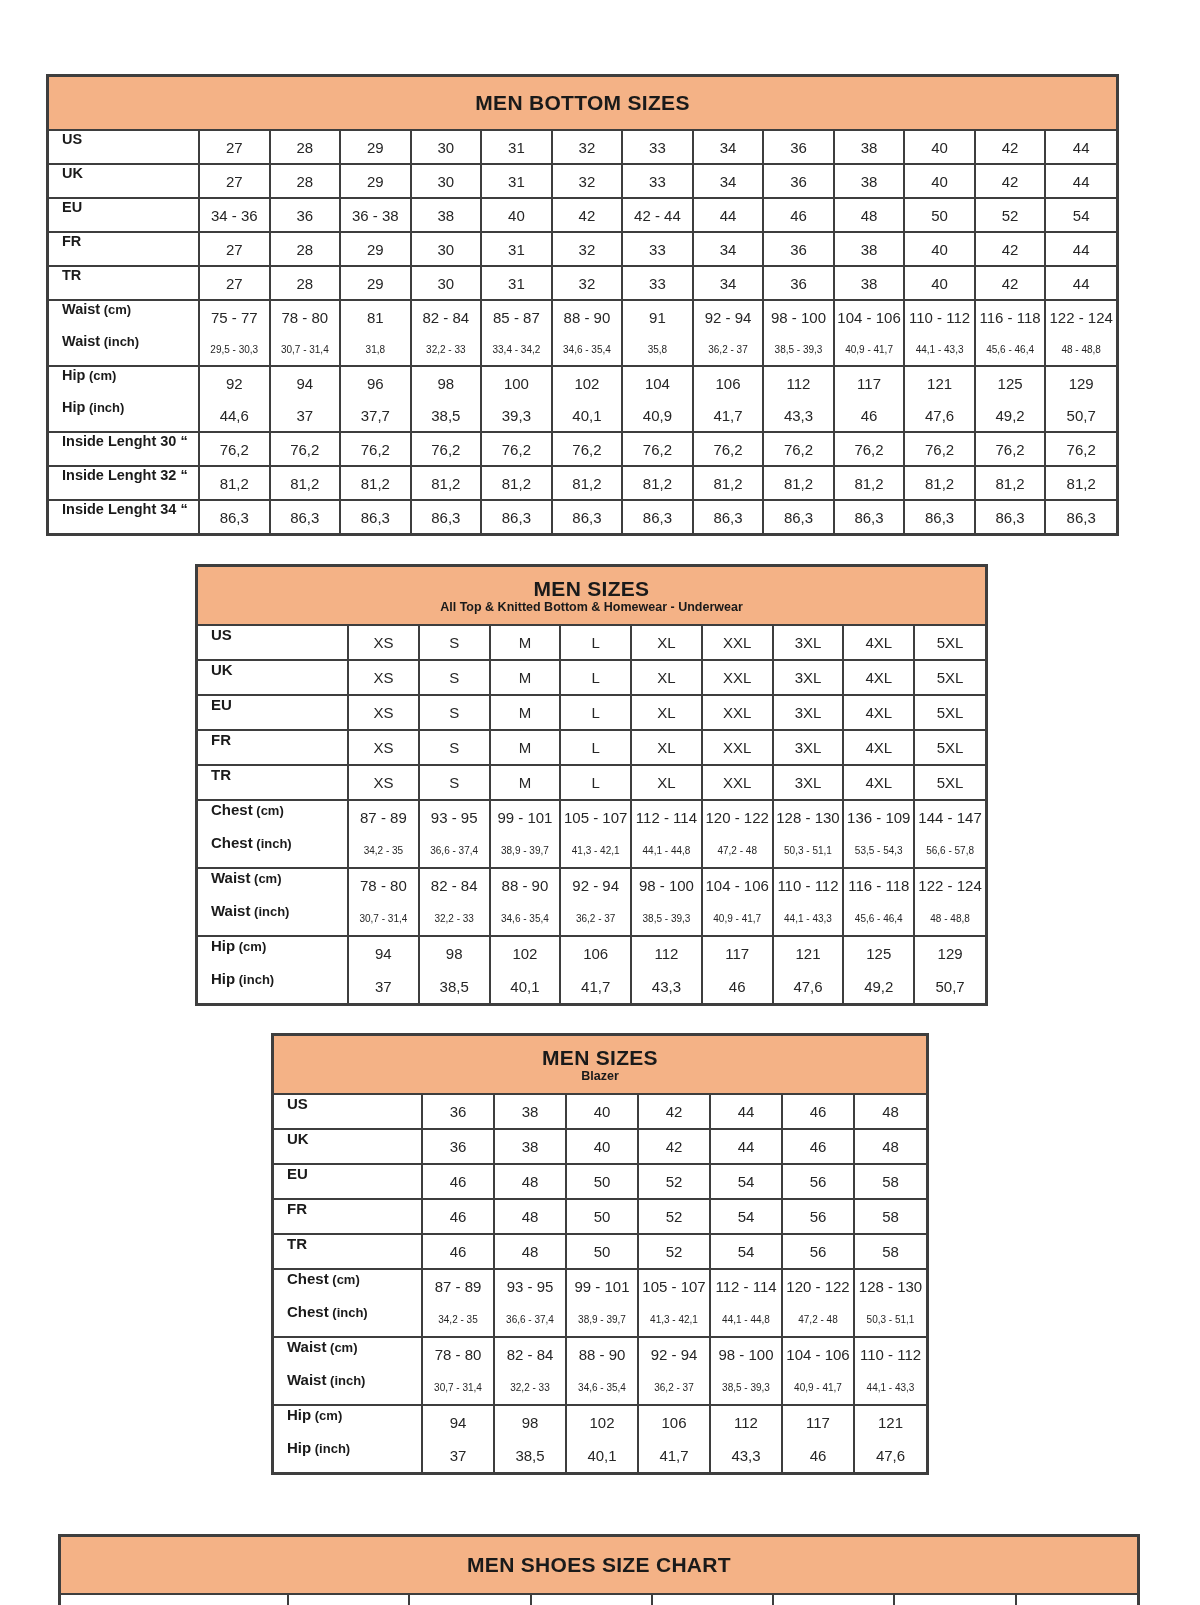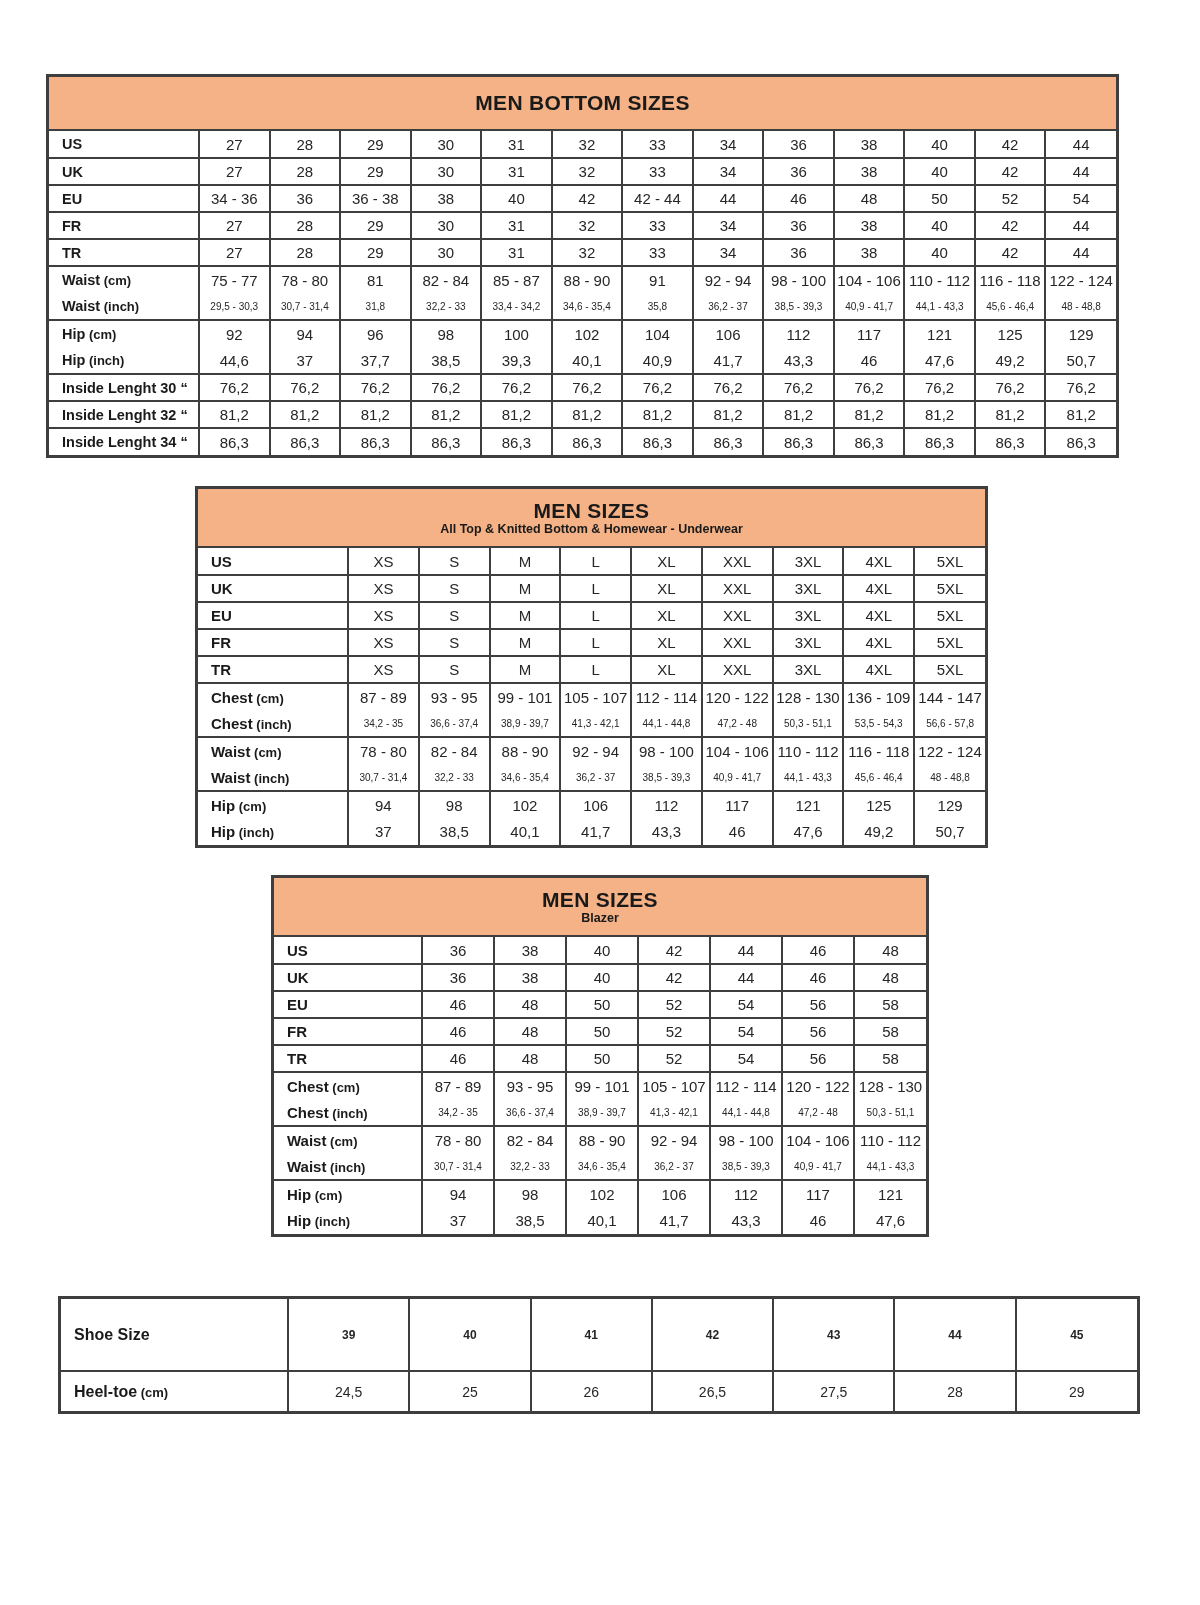--- a/index.html
+++ b/index.html
@@ -26,21 +26,21 @@
     border-bottom:2px solid var(--bd);
     display:flex;flex-direction:column;justify-content:center;align-items:center;
     text-align:center;
   }
   .title{font-size:21px;font-weight:bold;color:var(--ink);letter-spacing:.3px;line-height:1.1;}
   .subtitle{font-size:12.5px;font-weight:bold;color:var(--ink);margin-top:0;}
   table{width:100%;border-collapse:collapse;table-layout:fixed;}
   tbody{border-top:2px solid var(--bd);}
   table tbody:first-of-type{border-top:none;}
   th{
-    text-align:left;padding:0 4px 0 13px;
+    text-align:left;padding:0 4px 16px 13px;
     font-size:15px;font-weight:bold;color:var(--ink);
     white-space:nowrap;overflow:hidden;
   }
   th .sub{font-size:13px;font-weight:bold;}
   td{
     border-left:2px solid var(--bd);
     text-align:center;vertical-align:middle;
     font-size:15px;color:var(--data);
     padding:0 1px;white-space:nowrap;overflow:hidden;
   }
@@ -621,20 +621,23 @@
               <td>40,1</td>
               <td>41,7</td>
               <td>43,3</td>
               <td>46</td>
               <td>47,6</td>
             </tr>
           </tbody>
         </table>
       </div>
       <div class="tbl t4">
+        <div class="thead">
+          <div class="title">MEN SHOES SIZE CHART</div>
+        </div>
         <table>
           <colgroup>
             <col class="label-col">
             <col>
             <col>
             <col>
             <col>
             <col>
             <col>
             <col>

